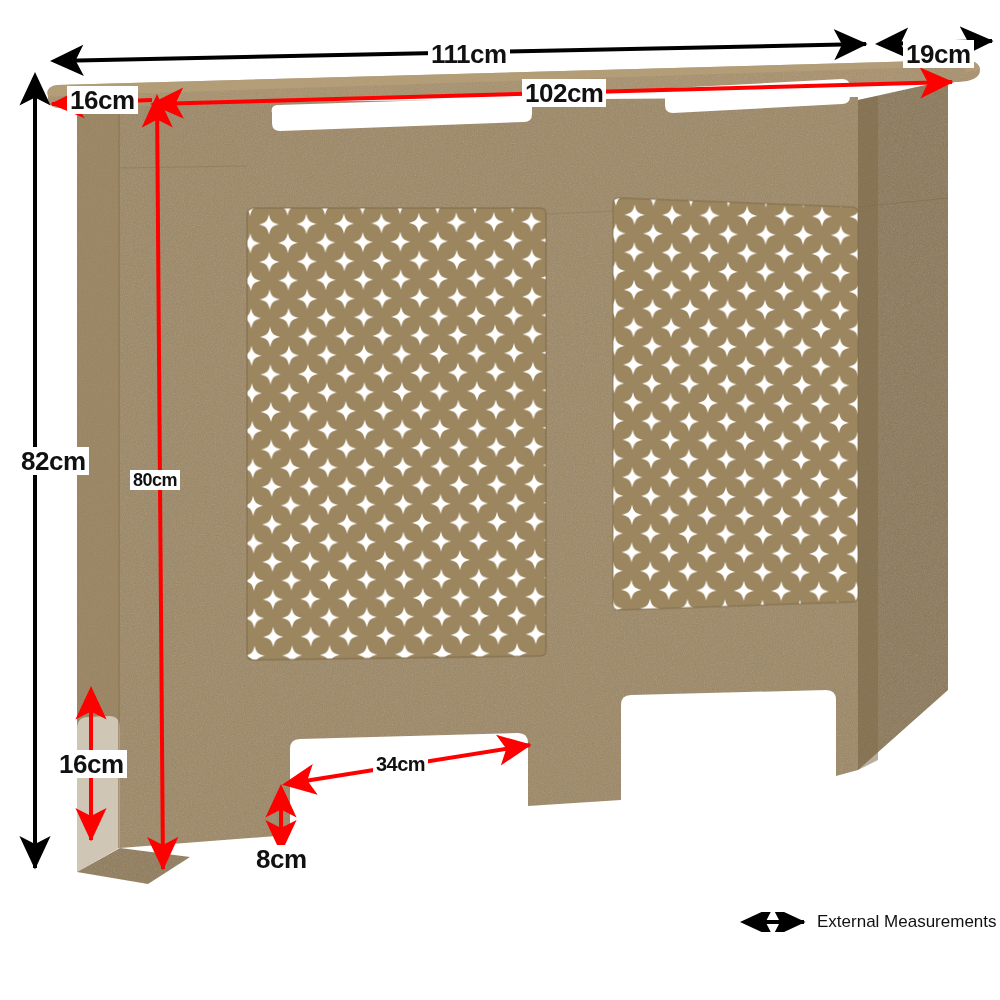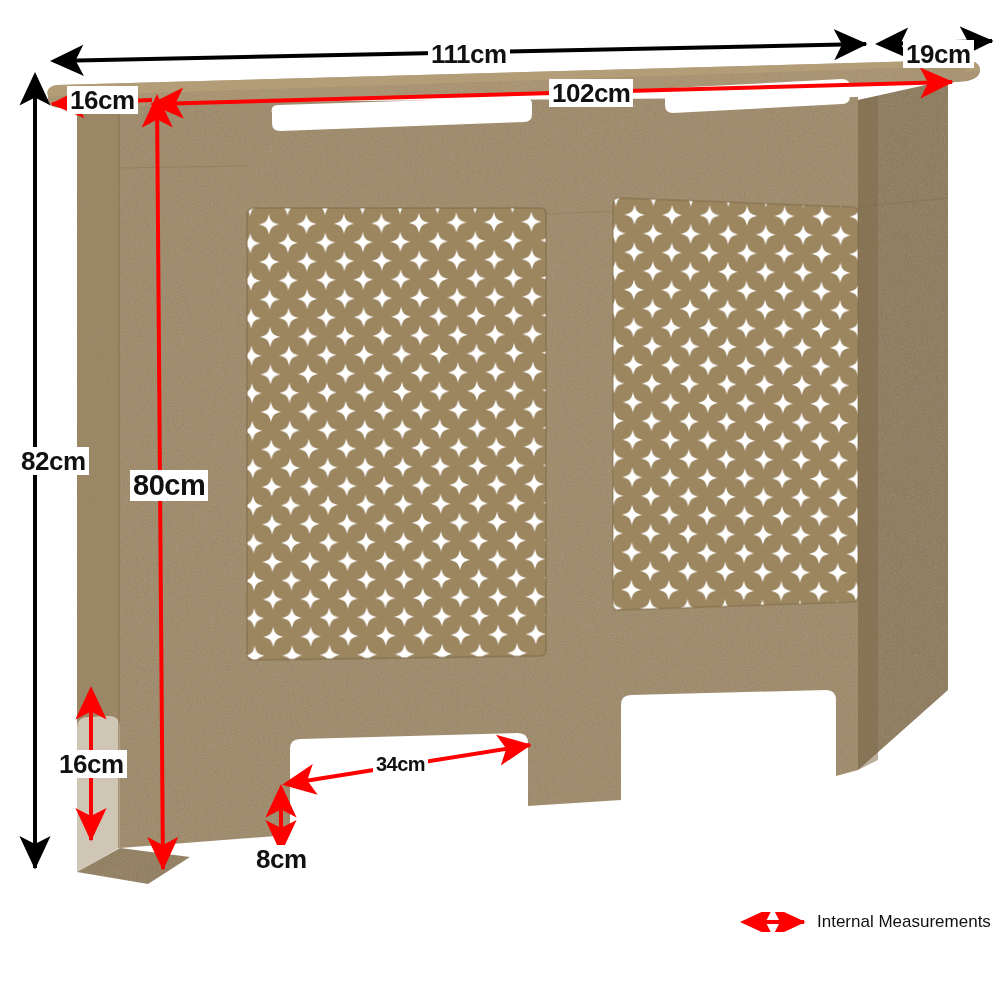--- a/index.html
+++ b/index.html
@@ -230,45 +230,45 @@
     </g>
 
   </svg>
 
   <div class="dimlabel" style="left:428px; top:40px; font-size:26px;">111cm</div>
 
   <div class="dimlabel" style="left:903px; top:40px; font-size:26px;">19cm</div>
 
   <div class="dimlabel" style="left:18px; top:447px; font-size:26px;">82cm</div>
 
-  <div class="dimlabel" style="left:549px; top:79px; font-size:26px;">102cm</div>
+  <div class="dimlabel" style="left:522px; top:79px; font-size:26px;">102cm</div>
 
   <div class="dimlabel" style="left:67px; top:86px; font-size:26px;">16cm</div>
 
-  <div class="dimlabel" style="left:130px; top:470px; font-size:29px;">80cm</div>
+  <div class="dimlabel" style="left:130px; top:470px; font-size:18px;">80cm</div>
 
   <div class="dimlabel" style="left:56px; top:750px; font-size:26px;">16cm</div>
 
   <div class="dimlabel" style="left:373px; top:753px; font-size:20px;">34cm</div>
 
   <div class="dimlabel" style="left:253px; top:845px; font-size:26px;">8cm</div>
 
   <div class="legend">
-
 
     <div class="legend-row">
       <svg class="legend-arrow" viewBox="0 0 78 20">
         <defs>
-          <marker id="lgR-e" markerWidth="9" markerHeight="9" refX="8" refY="4.5" orient="auto" markerUnits="strokeWidth">
-            <path d="M0,0.6 L8.4,4.5 L0,8.4 L2,4.5 Z" fill="#ff0000"></path>
+          <marker id="lgB-e" markerWidth="9" markerHeight="9" refX="8" refY="4.5" orient="auto" markerUnits="strokeWidth">
+            <path d="M0,0.6 L8.4,4.5 L0,8.4 L2,4.5 Z" fill="#000"></path>
           </marker>
-          <marker id="lgR-s" markerWidth="9" markerHeight="9" refX="1" refY="4.5" orient="auto" markerUnits="strokeWidth">
-            <path d="M8.4,0.6 L0,4.5 L8.4,8.4 L6.4,4.5 Z" fill="#ff0000"></path>
+          <marker id="lgB-s" markerWidth="9" markerHeight="9" refX="1" refY="4.5" orient="auto" markerUnits="strokeWidth">
+            <path d="M8.4,0.6 L0,4.5 L8.4,8.4 L6.4,4.5 Z" fill="#000"></path>
           </marker>
         </defs>
-        <line x1="9" y1="10" x2="69" y2="10" stroke="#ff0000" stroke-width="4" marker-start="url(#lgR-s)" marker-end="url(#lgR-e)"></line>
+        <line x1="9" y1="10" x2="69" y2="10" stroke="#000" stroke-width="4" marker-start="url(#lgB-s)" marker-end="url(#lgB-e)"></line>
       </svg>
-      <span class="legend-text">Internal Measurements</span>
+      <span class="legend-text">External Measurements</span>
     </div>
 
+
   </div>
 
 </div>
 
 </body></html>

